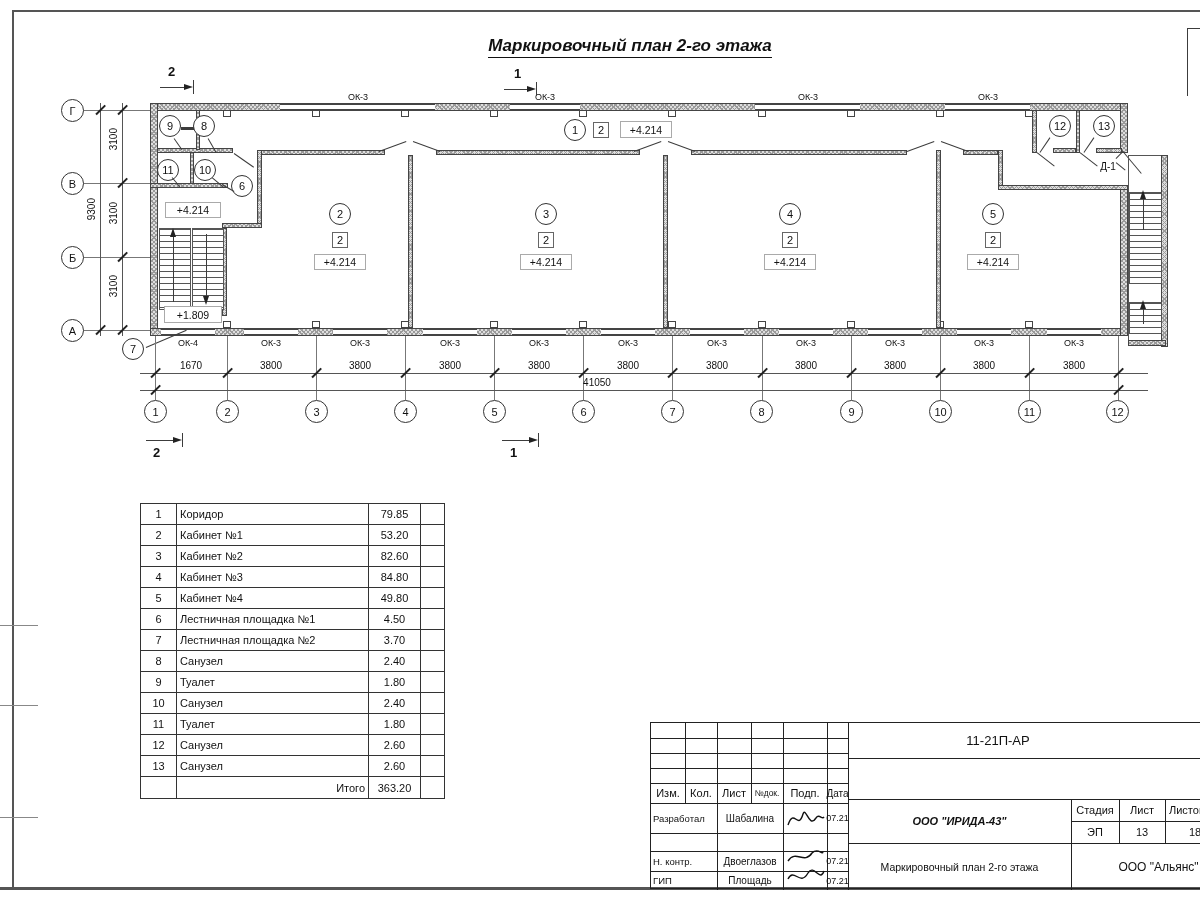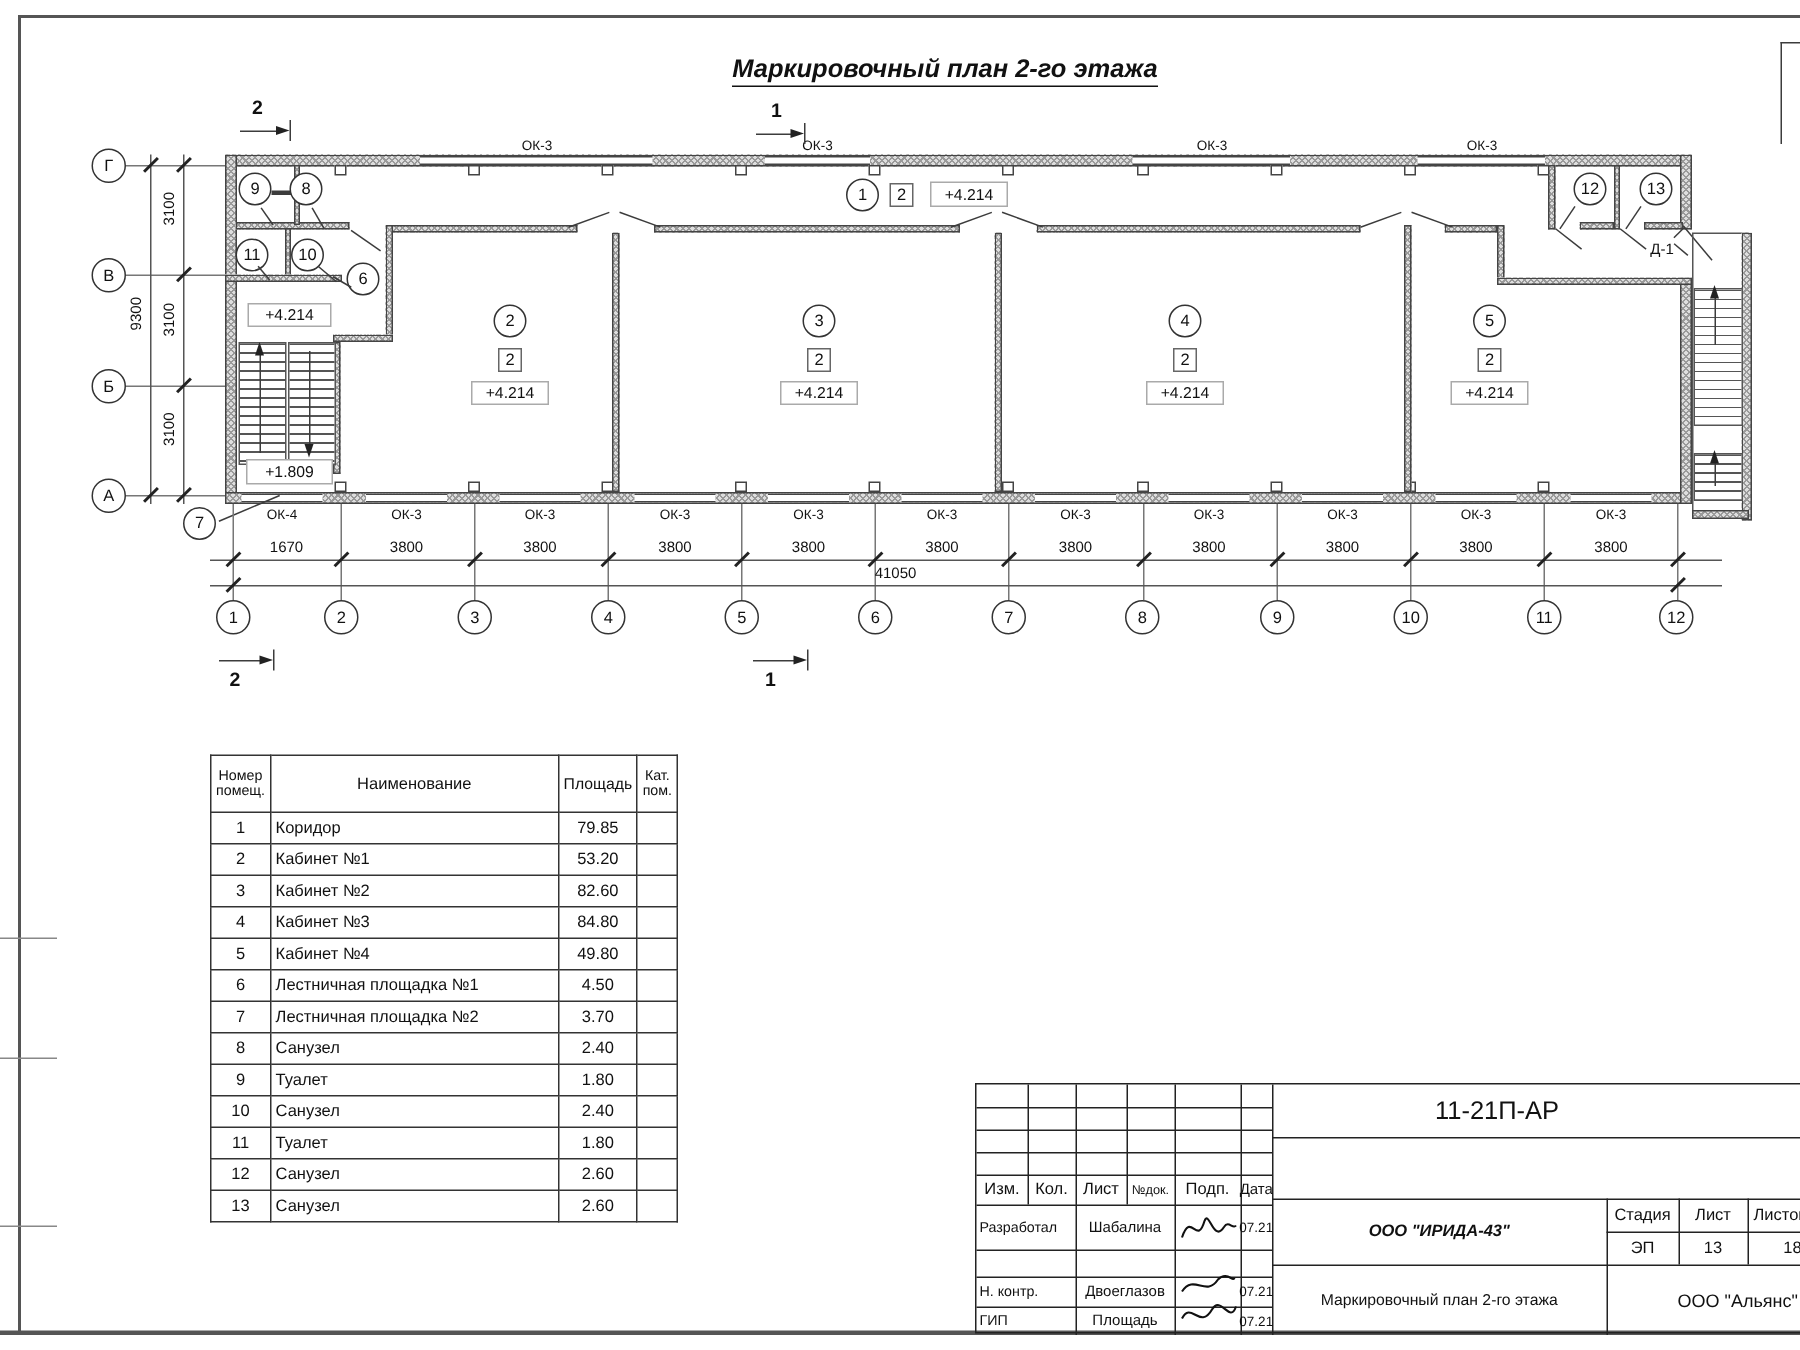--- a/index.html
+++ b/index.html
@@ -394,26 +394,20 @@
     </div>
 
   <table class="expl">
     <colgroup>
         <col style="width:36px">
         <col style="width:192px">
         <col style="width:52px">
         <col style="width:24px">
       </colgroup>
     <tbody>
-        <tr style="height:38px">
-      <td class="hd">Номер помещ.</td>
-      <td class="hd" style="font-size:11px">Наименование</td>
-      <td class="hd" style="font-size:10.5px">Площадь</td>
-      <td class="hd">Кат. пом.</td>
-    </tr>
     <tr style="height:21px">
           <td class="c">1</td>
           <td>Коридор</td>
           <td class="c">79.85</td>
           <td></td>
         </tr>
     <tr style="height:21px">
           <td class="c">2</td>
           <td>Кабинет №1</td>
           <td class="c">53.20</td>
@@ -476,20 +470,26 @@
     <tr style="height:21px">
           <td class="c">12</td>
           <td>Санузел</td>
           <td class="c">2.60</td>
           <td></td>
         </tr>
     <tr style="height:21px">
           <td class="c">13</td>
           <td>Санузел</td>
           <td class="c">2.60</td>
+          <td></td>
+        </tr>
+    <tr style="height:22px">
+          <td></td>
+          <td style="text-align:right">Итого</td>
+          <td class="c">363.20</td>
           <td></td>
         </tr>
   </tbody>
     </table>
 
   <div id="stamp">
 
     <div class="vl2" style="left:34px;top:0;height:80px;"></div>
     <div class="vl2" style="left:66px;top:0;height:167px;"></div>
     <div class="vl2" style="left:100px;top:0;height:80px;"></div>
@@ -530,21 +530,21 @@
     <div class="cellt" style="left:66px;top:148px;width:66px;height:19px;font-size:10px;">Площадь</div>
     <div class="cellt" style="left:176px;top:148px;width:21px;height:19px;font-size:9px;">07.21</div>
 
     <svg style="position:absolute;left:133px;top:82px;" width="42" height="27" viewBox="0 0 42 27">
       <path d="M4,20 C10,2 14,26 19,9 C22,1 25,24 32,13 C35,8 38,15 40,12" fill="none" stroke="#111" stroke-width="1.4"></path>
     </svg>
     <svg style="position:absolute;left:133px;top:122px;" width="42" height="44" viewBox="0 0 42 44">
       <path d="M4,16 C12,4 20,20 28,8 C34,2 38,10 39,7 M4,34 C10,22 16,42 24,28 C30,18 36,38 40,26" fill="none" stroke="#111" stroke-width="1.4"></path>
     </svg>
 
-    <div class="cellt" style="left:197px;top:2px;width:300px;height:31px;font-size:17px;">11-21П-АР</div>
+    <div class="cellt" style="left:197px;top:2px;width:300px;height:31px;font-size:13px;">11-21П-АР</div>
     <div class="cellt" style="left:197px;top:76px;width:223px;height:44px;font-size:11px;font-style:italic;font-weight:bold;">ООО "ИРИДА-43"</div>
     <div class="cellt" style="left:420px;top:76px;width:48px;height:22px;font-size:11px;">Стадия</div>
     <div class="cellt" style="left:468px;top:76px;width:46px;height:22px;font-size:11px;">Лист</div>
     <div class="cellt" style="left:514px;top:76px;width:70px;height:22px;font-size:11px;justify-content:flex-start;padding-left:4px;">Листов</div>
     <div class="cellt" style="left:420px;top:98px;width:48px;height:22px;font-size:11px;">ЭП</div>
     <div class="cellt" style="left:468px;top:98px;width:46px;height:22px;font-size:11px;">13</div>
     <div class="cellt" style="left:514px;top:98px;width:60px;height:22px;font-size:11px;">18</div>
     <div class="cellt" style="left:197px;top:120px;width:223px;height:47px;font-size:10.5px;">Маркировочный план 2-го этажа</div>
     <div class="cellt" style="left:420px;top:120px;width:175px;height:47px;font-size:12px;">ООО "Альянс"</div>
   </div>

